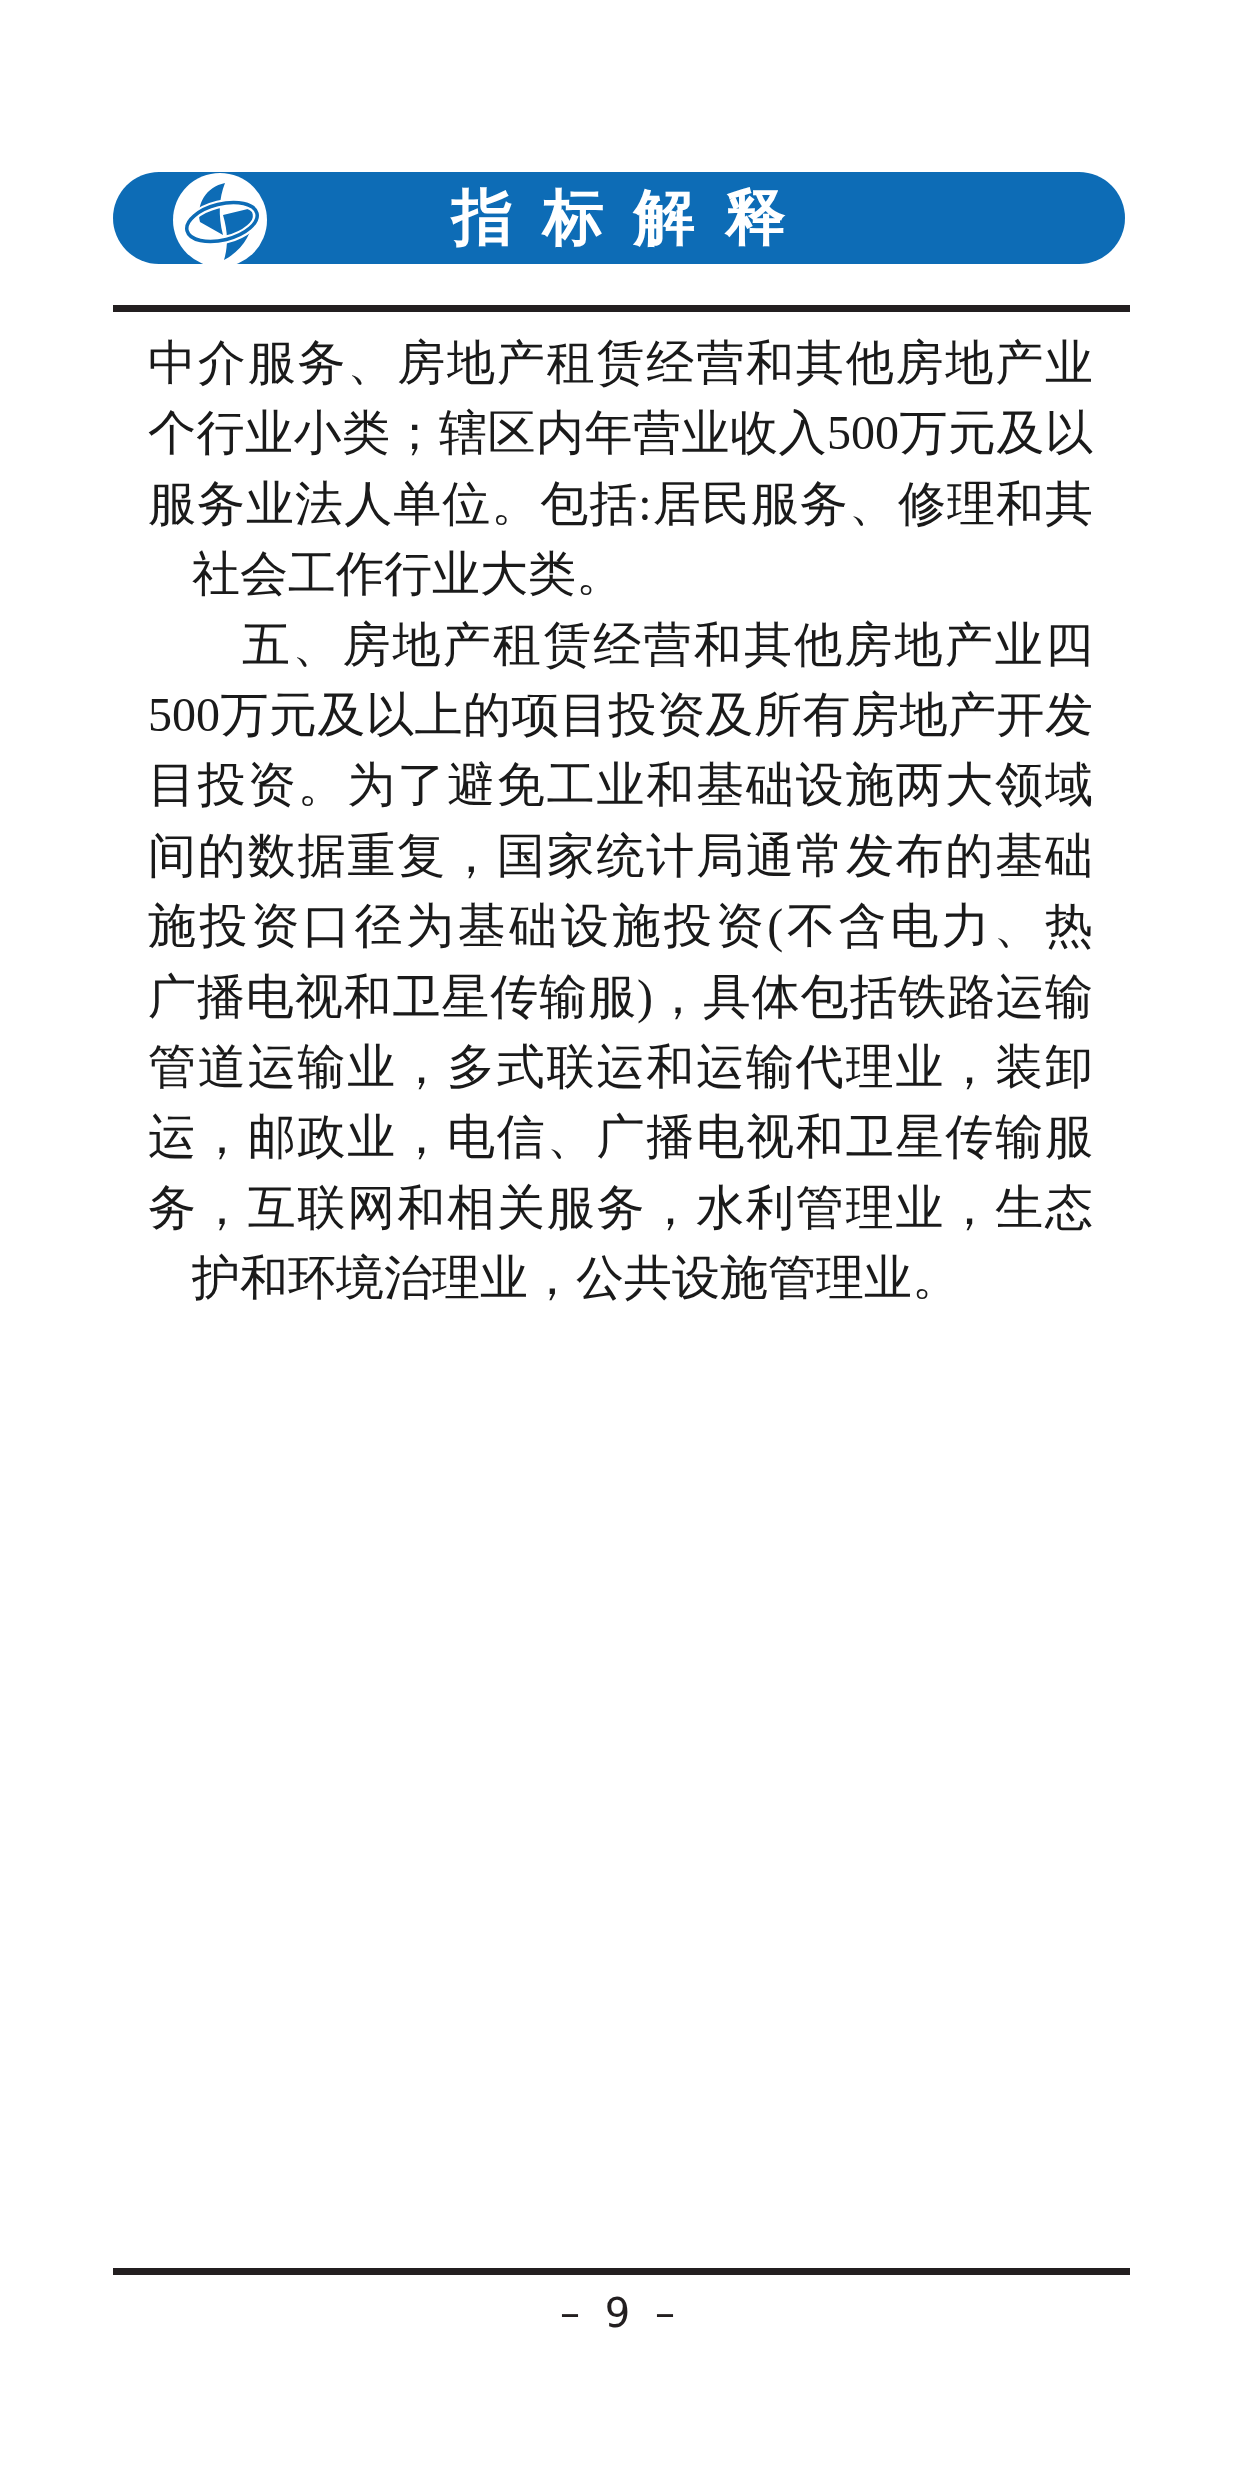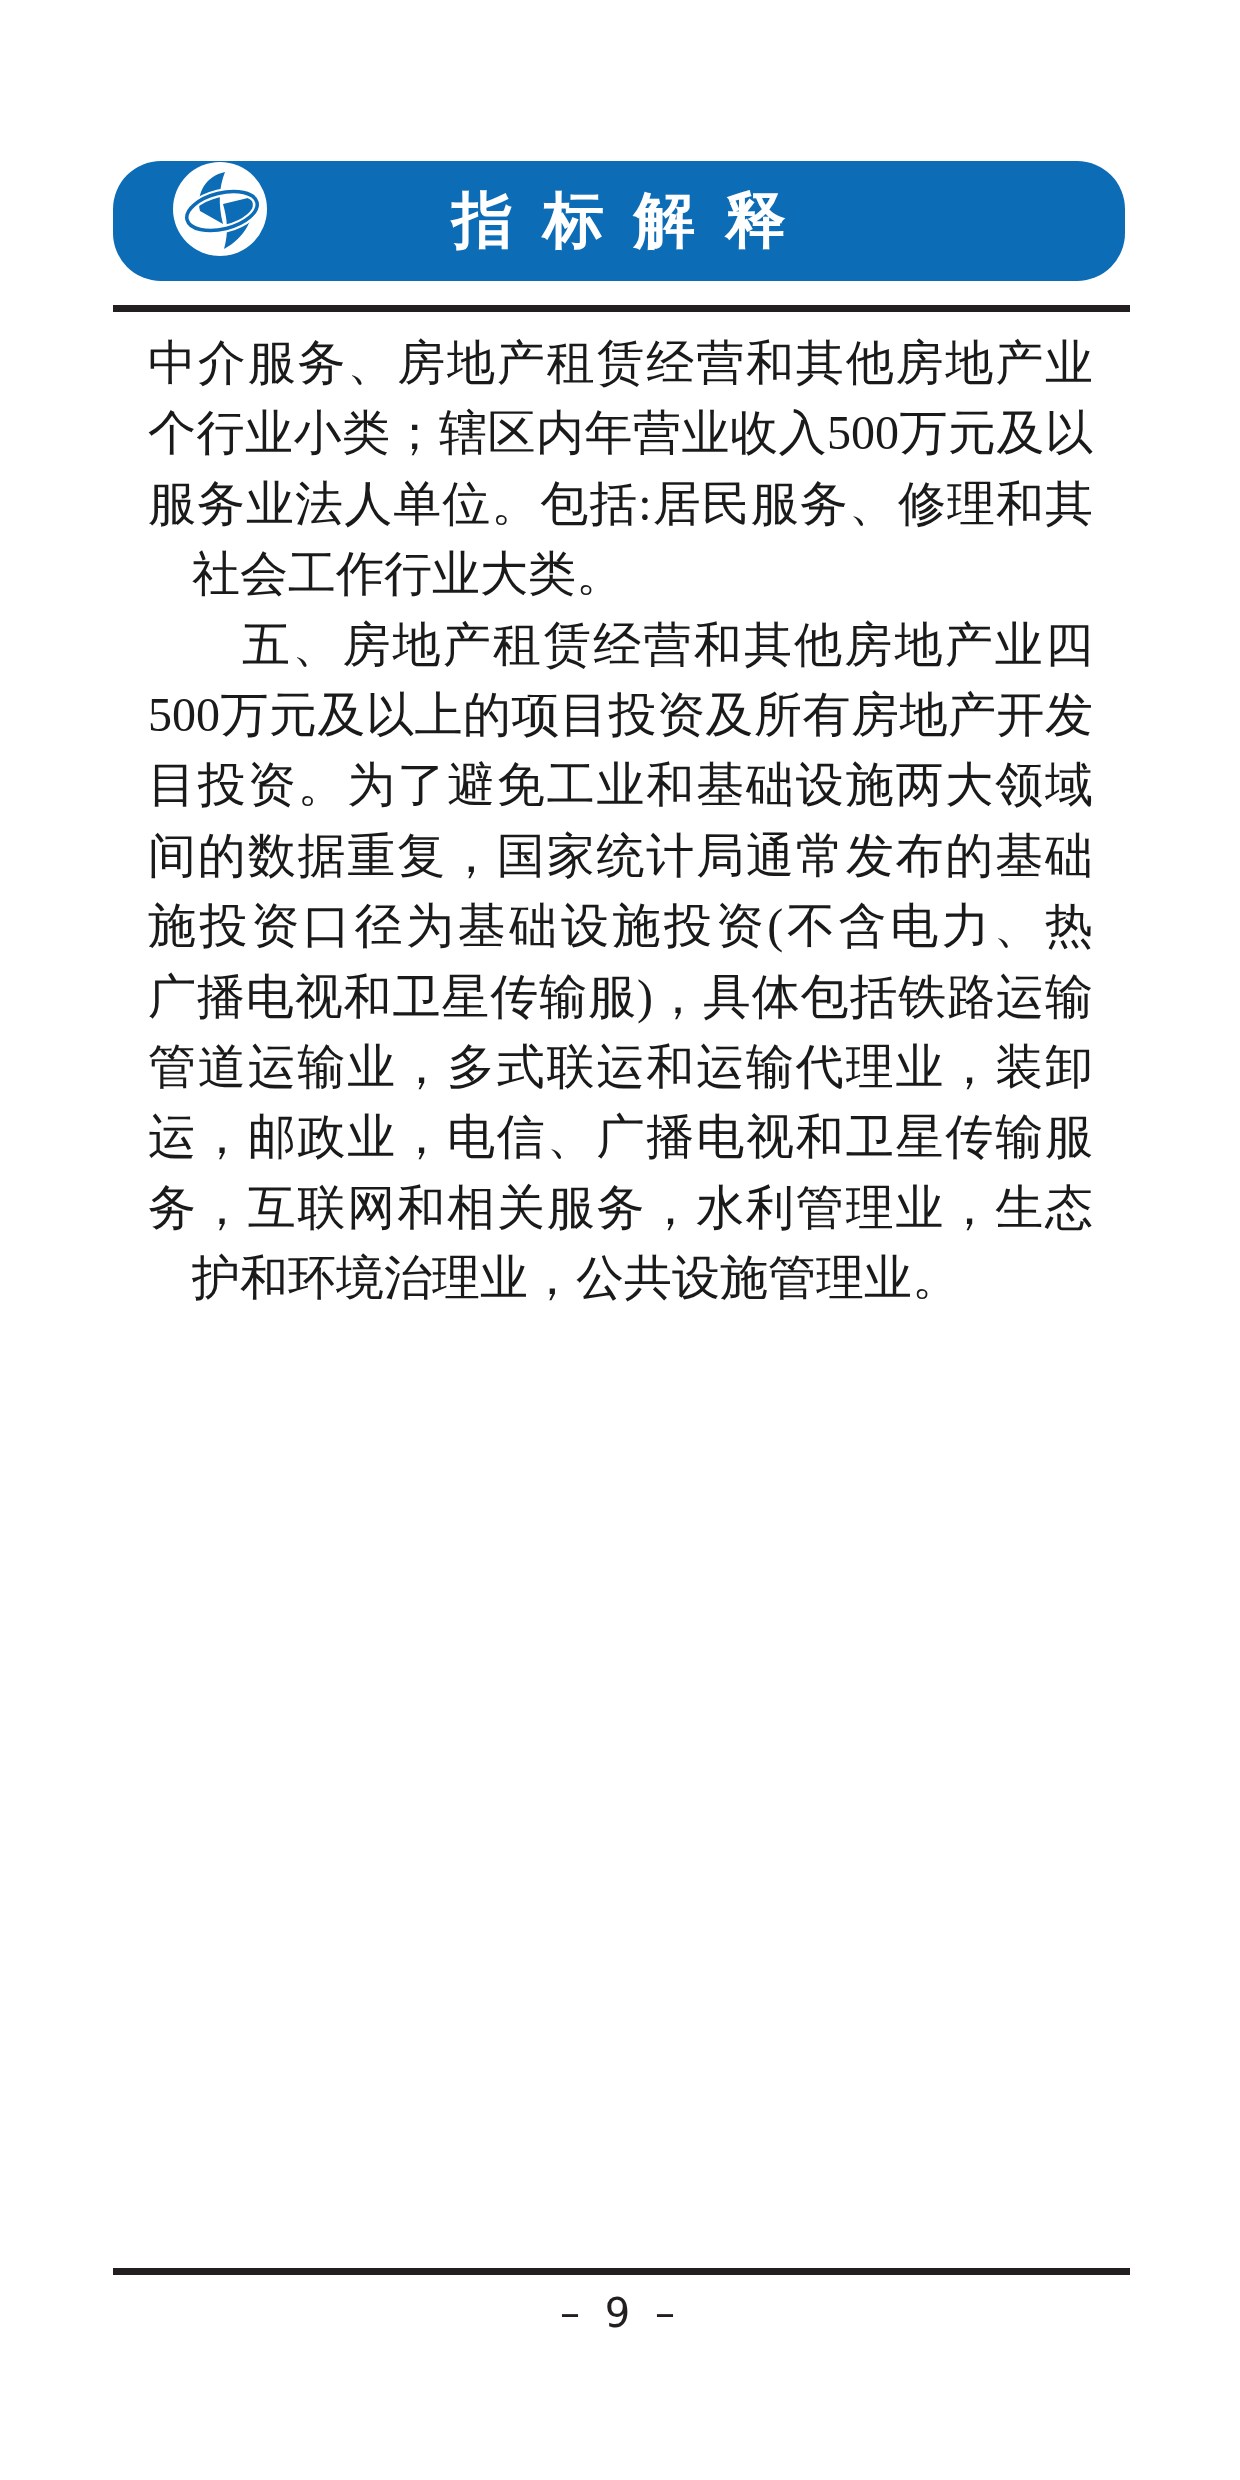--- a/index.html
+++ b/index.html
@@ -9,22 +9,22 @@
     width: 1240px;
     height: 2480px;
     background: #ffffff;
     overflow: hidden;
     font-family: "Liberation Serif", "DejaVu Serif", serif;
     color: #1a1a1a;
   }
   
   #banner {
     position: absolute;
-    left: 113px; top: 161px;
-    width: 1012px; height: 120px;
+    left: 113px; top: 172px;
+    width: 1012px; height: 92px;
     background: #0d6cb6;
     border-radius: 48px;
     display: flex;
     align-items: center;
     justify-content: center;
   }
   #logo {
     position: absolute;
     left: 60px; top: 1px;
     width: 94px; height: 94px;

